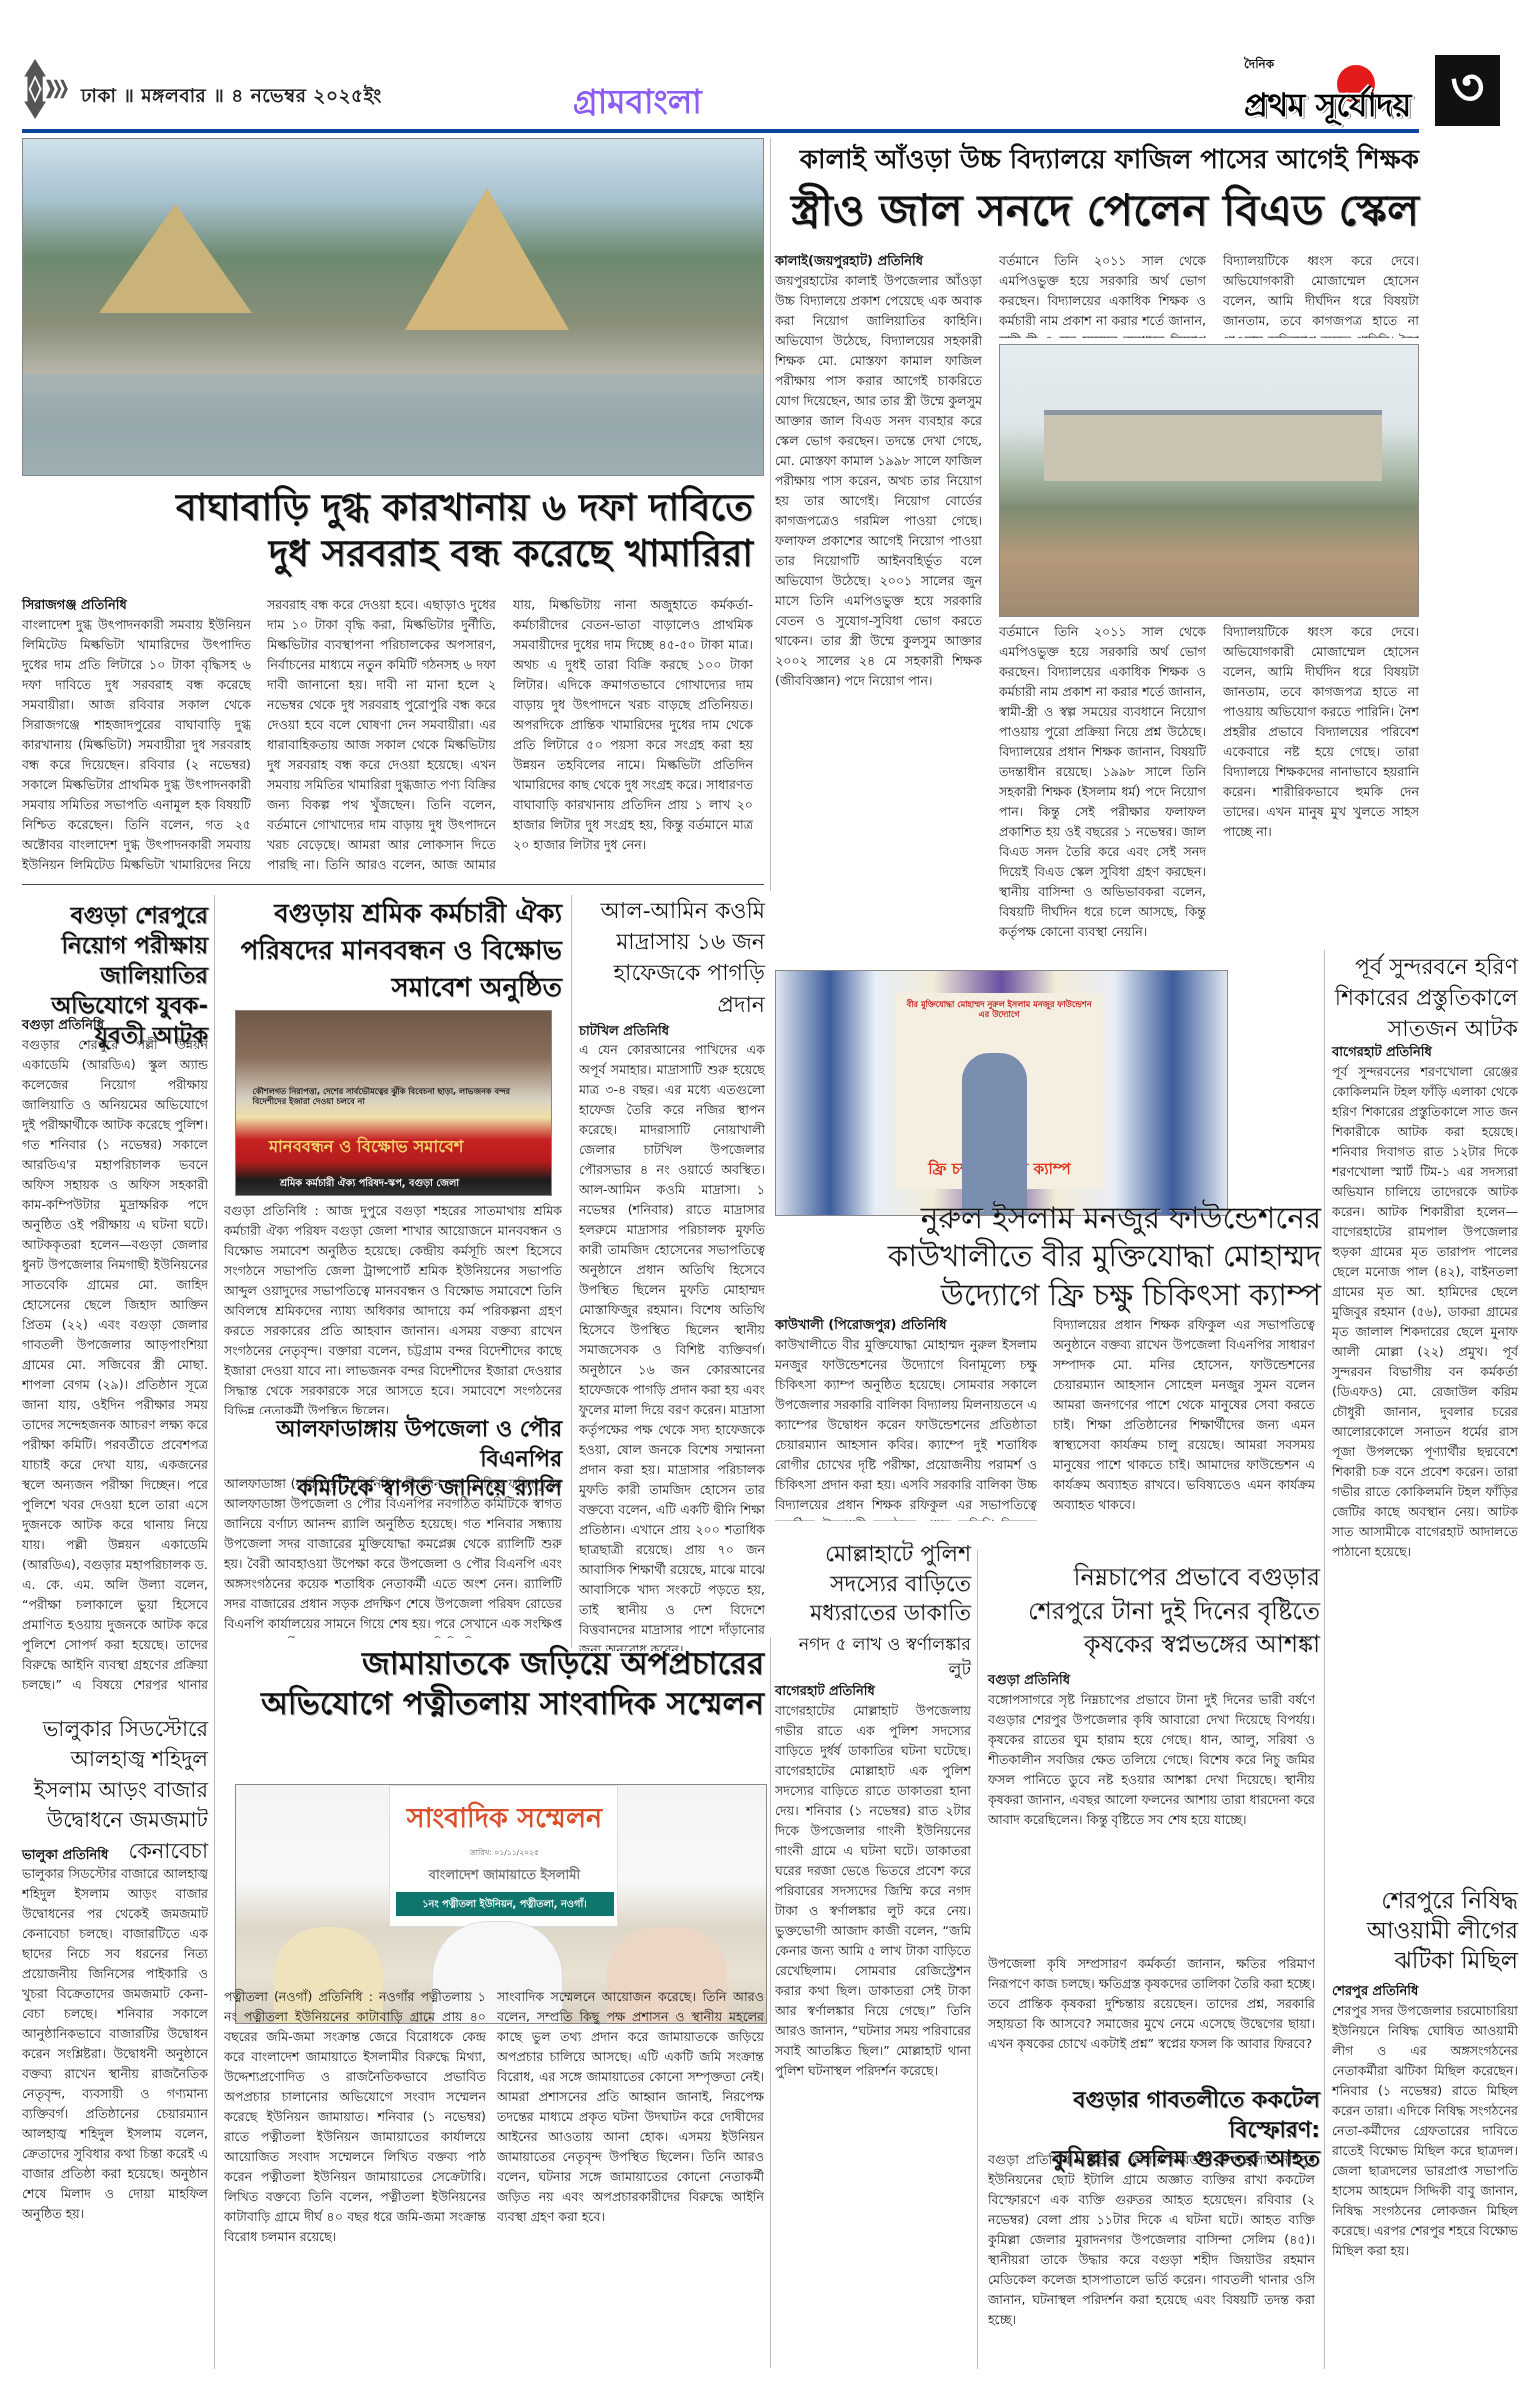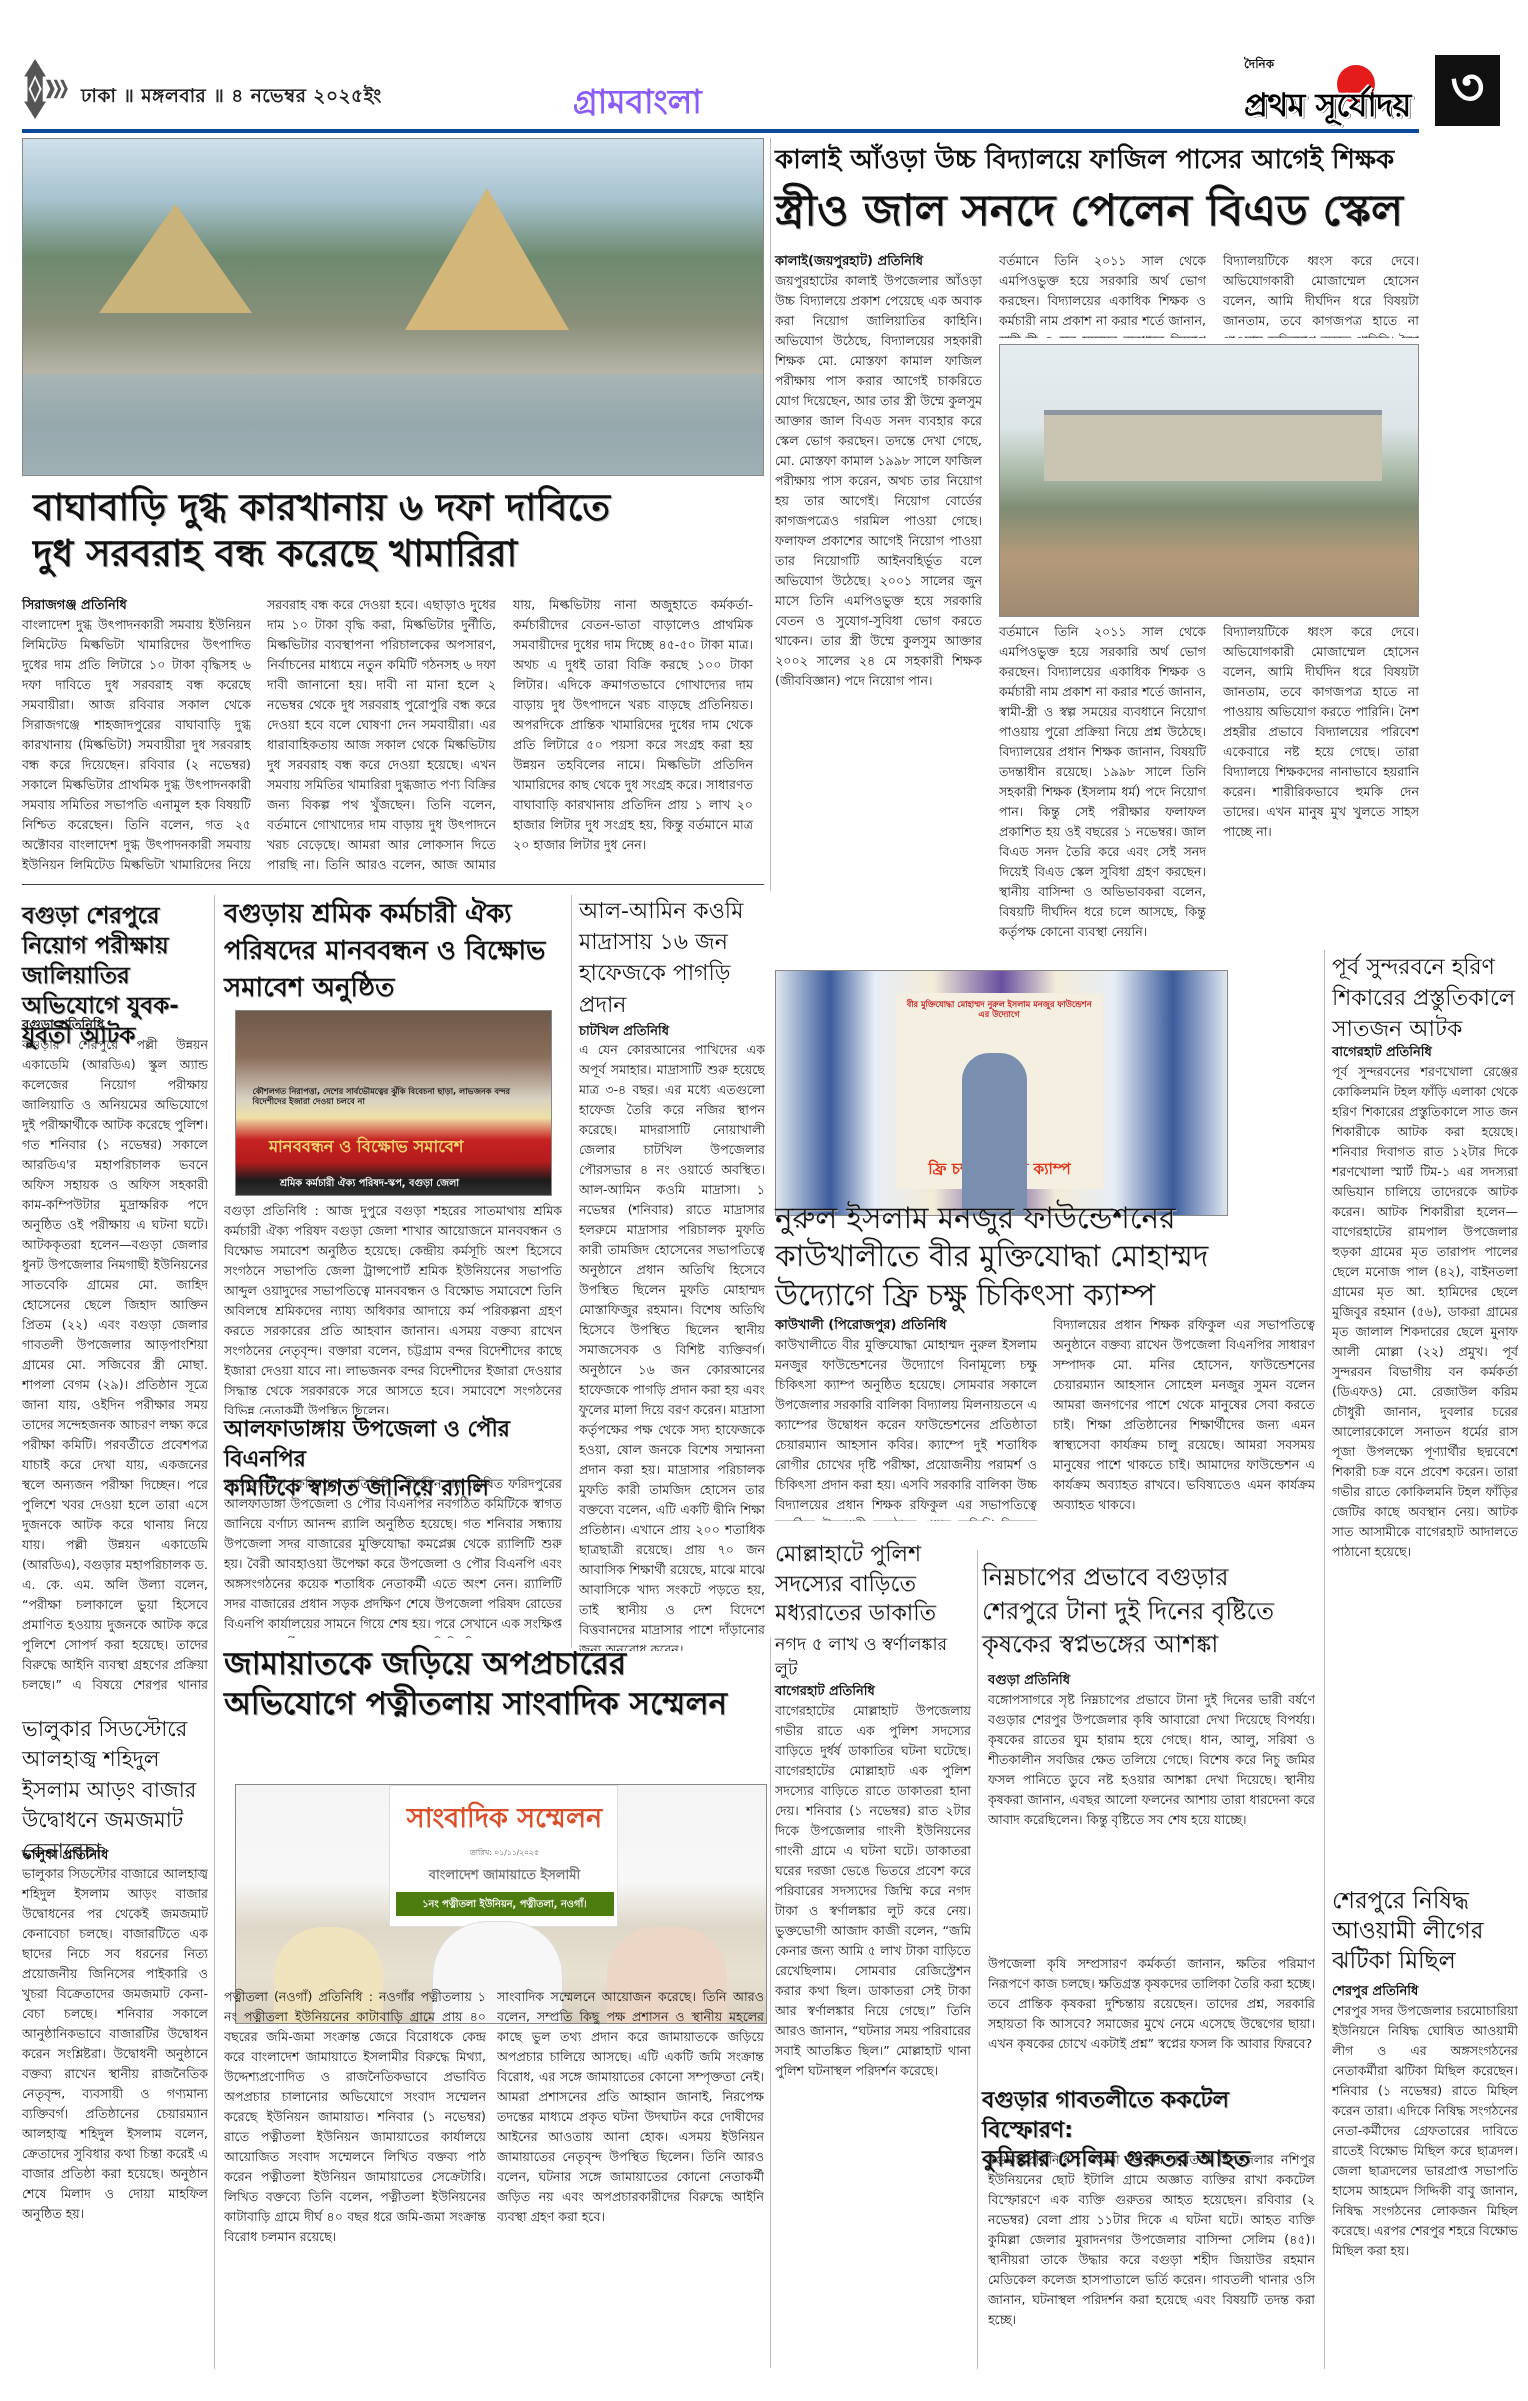--- a/index.html
+++ b/index.html
@@ -1,21 +1,21 @@
 <!DOCTYPE html>
 <html style="font-size:8.7px"><head>
 <meta charset="utf-8">
 <style>
   * { box-sizing: border-box; margin: 0; padding: 0; }
   html, body { width: 1528px; height: 2401px; background: #fff; overflow: hidden; }
   body { font-family: "DejaVu Sans", sans-serif; color: #111; position: relative; }
   .abs { position: absolute; }
   .bodytext { font-size: 12.6px; line-height: 20px; text-align: justify; color: #1a1a1a; overflow: hidden; }
   .byline { font-size: 13px; line-height: 19.6px; font-weight: bold; color: #111; }
-  .hl { font-weight: bold; text-align: left; color: #111; line-height: 1.25; text-shadow: 1.1px 1.1px 0 #bbb; }
+  .hl { font-weight: bold; text-align: right; color: #111; line-height: 1.25; text-shadow: 1.1px 1.1px 0 #bbb; }
   .photo { position: absolute; overflow: hidden; border: 0.5px solid #888; }
   .rule-blue { position: absolute; height: 4.4px; background: #0b4a9a; }
   .vrule { position: absolute; width: 0.5px; background: #bbb; }
   .hrule { position: absolute; height: 1.1px; background: #444; }
 
   
   .logo-mark { left: 24px; top: 59px; width: 44px; height: 60px; }
   .dateline { left: 81px; top: 82px; font-size: 18.6px; color: #222; letter-spacing: 0.5px; font-weight: bold; }
   .section-title { left: 573px; top: 76px; font-size: 33px; font-weight: bold; color: #8b5cf6; }
   .brand { left: 1244px; top: 55px; width: 180px; height: 76px; }
@@ -168,21 +168,21 @@
 
 <div class="abs hl" style="left:224px; top:1643px; width:540px; font-size:31px; line-height:1.3;">
   <div>জামায়াতকে জড়িয়ে অপপ্রচারের</div>
   <div>অভিযোগে পত্নীতলায় সাংবাদিক সম্মেলন</div>
 </div>
 <div class="photo ph-press" style="left:235px; top:1736px; width:532px; height:240px;margin-top:48px;">
   <div style="position:absolute;left:153px;top:0;width:229px;height:142px;background:#fff;border:0.5px solid #ddd;">
     <div class="ph-label" style="left:0;top:11px;width:229px;text-align:center;font-size:27px;color:#d9502a;">সাংবাদিক সম্মেলন</div>
     <div class="ph-label" style="left:0;top:60px;width:229px;text-align:center;font-size:7.6px;color:#666;font-weight:normal;">তারিখ: ০১/১১/২০২৫</div>
     <div class="ph-label" style="left:0;top:79px;width:229px;text-align:center;font-size:13px;color:#737373;">বাংলাদেশ জামায়াতে ইসলামী</div>
-    <div class="ph-label" style="left:5.5px;top:106px;width:218px;height:24px;background:#4d7c0f;color:#fff;text-align:center;font-size:9.8px;line-height:24px;">১নং পত্নীতলা ইউনিয়ন, পত্নীতলা, নওগাঁ।</div>
+    <div class="ph-label" style="left:5.5px;top:106px;width:218px;height:24px;background:#0f766e;color:#fff;text-align:center;font-size:9.8px;line-height:24px;">১নং পত্নীতলা ইউনিয়ন, পত্নীতলা, নওগাঁ।</div>
   </div>
   <div style="position:absolute;left:38px;top:142px;width:109px;height:98px;background:#efe3bd;border-radius:49px 49px 0 0;"></div>
   <div style="position:absolute;left:196px;top:136px;width:131px;height:104px;background:#f7f7f7;border-radius:55px 55px 0 0;border:0.5px solid #ddd;"></div>
   <div style="position:absolute;left:371px;top:142px;width:120px;height:98px;background:#ecd6c6;border-radius:49px 49px 0 0;"></div>
 </div>
 <div class="abs bodytext" style="left:224px; top:1987px; width:262px; height:393px;">পত্নীতলা (নওগাঁ) প্রতিনিধি : নওগাঁর পত্নীতলায় ১ নং পত্নীতলা ইউনিয়নের কাটাবাড়ি গ্রামে প্রায় ৪০ বছরের জমি-জমা সংক্রান্ত জেরে বিরোধকে কেন্দ্র করে বাংলাদেশ জামায়াতে ইসলামীর বিরুদ্ধে মিথ্যা, উদ্দেশ্যপ্রণোদিত ও রাজনৈতিকভাবে প্রভাবিত অপপ্রচার চালানোর অভিযোগে সংবাদ সম্মেলন করেছে ইউনিয়ন জামায়াত। শনিবার (১ নভেম্বর) রাতে পত্নীতলা ইউনিয়ন জামায়াতের কার্যালয়ে আয়োজিত সংবাদ সম্মেলনে লিখিত বক্তব্য পাঠ করেন পত্নীতলা ইউনিয়ন জামায়াতের সেক্রেটারি। লিখিত বক্তব্যে তিনি বলেন, পত্নীতলা ইউনিয়নের কাটাবাড়ি গ্রামে দীর্ঘ ৪০ বছর ধরে জমি-জমা সংক্রান্ত বিরোধ চলমান রয়েছে।</div>
 <div class="abs bodytext" style="left:497px; top:1987px; width:267px; height:393px;">সাংবাদিক সম্মেলনে আয়োজন করেছে। তিনি আরও বলেন, সম্প্রতি কিছু পক্ষ প্রশাসন ও স্থানীয় মহলের কাছে ভুল তথ্য প্রদান করে জামায়াতকে জড়িয়ে অপপ্রচার চালিয়ে আসছে। এটি একটি জমি সংক্রান্ত বিরোধ, এর সঙ্গে জামায়াতের কোনো সম্পৃক্ততা নেই। আমরা প্রশাসনের প্রতি আহ্বান জানাই, নিরপেক্ষ তদন্তের মাধ্যমে প্রকৃত ঘটনা উদঘাটন করে দোষীদের আইনের আওতায় আনা হোক। এসময় ইউনিয়ন জামায়াতের নেতৃবৃন্দ উপস্থিত ছিলেন। তিনি আরও বলেন, ঘটনার সঙ্গে জামায়াতের কোনো নেতাকর্মী জড়িত নয় এবং অপপ্রচারকারীদের বিরুদ্ধে আইনি ব্যবস্থা গ্রহণ করা হবে।</div>
 <div class="vrule" style="left:770px; top:1637px; height:731px;"></div>
 
 

